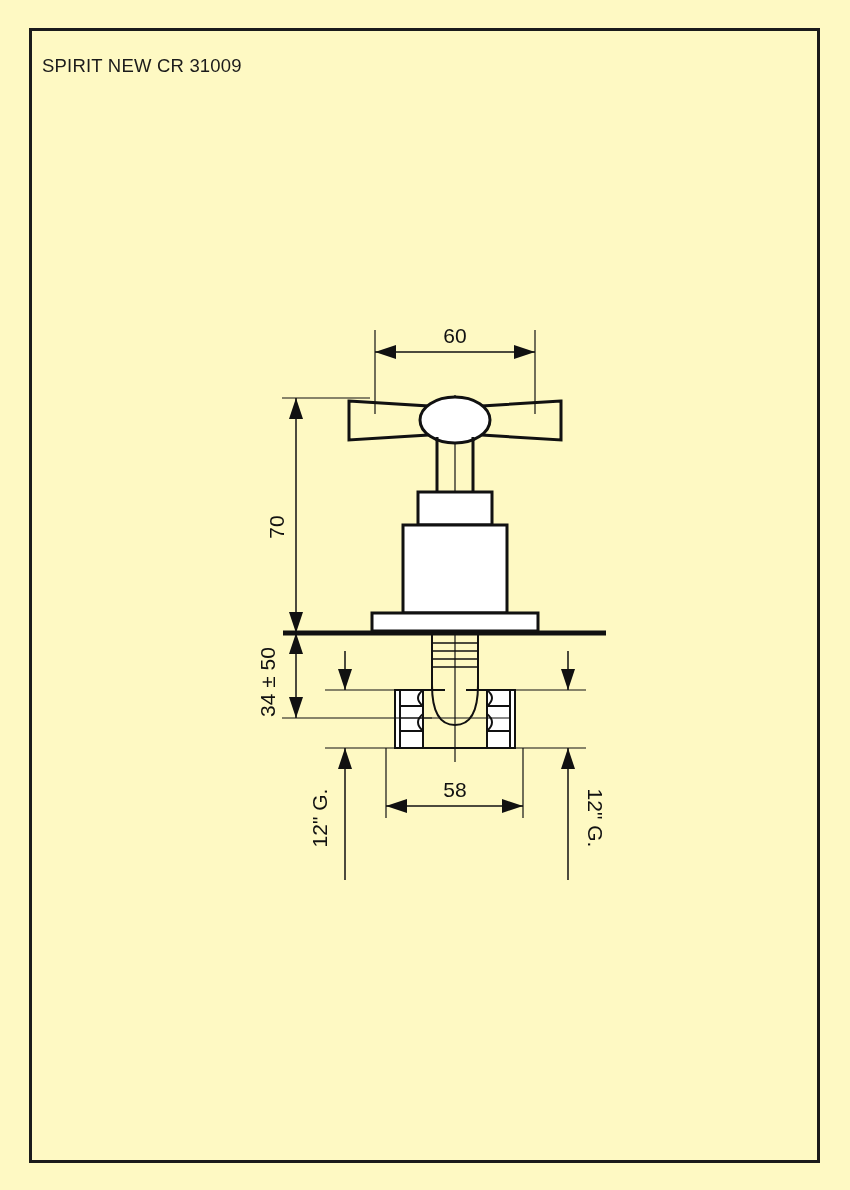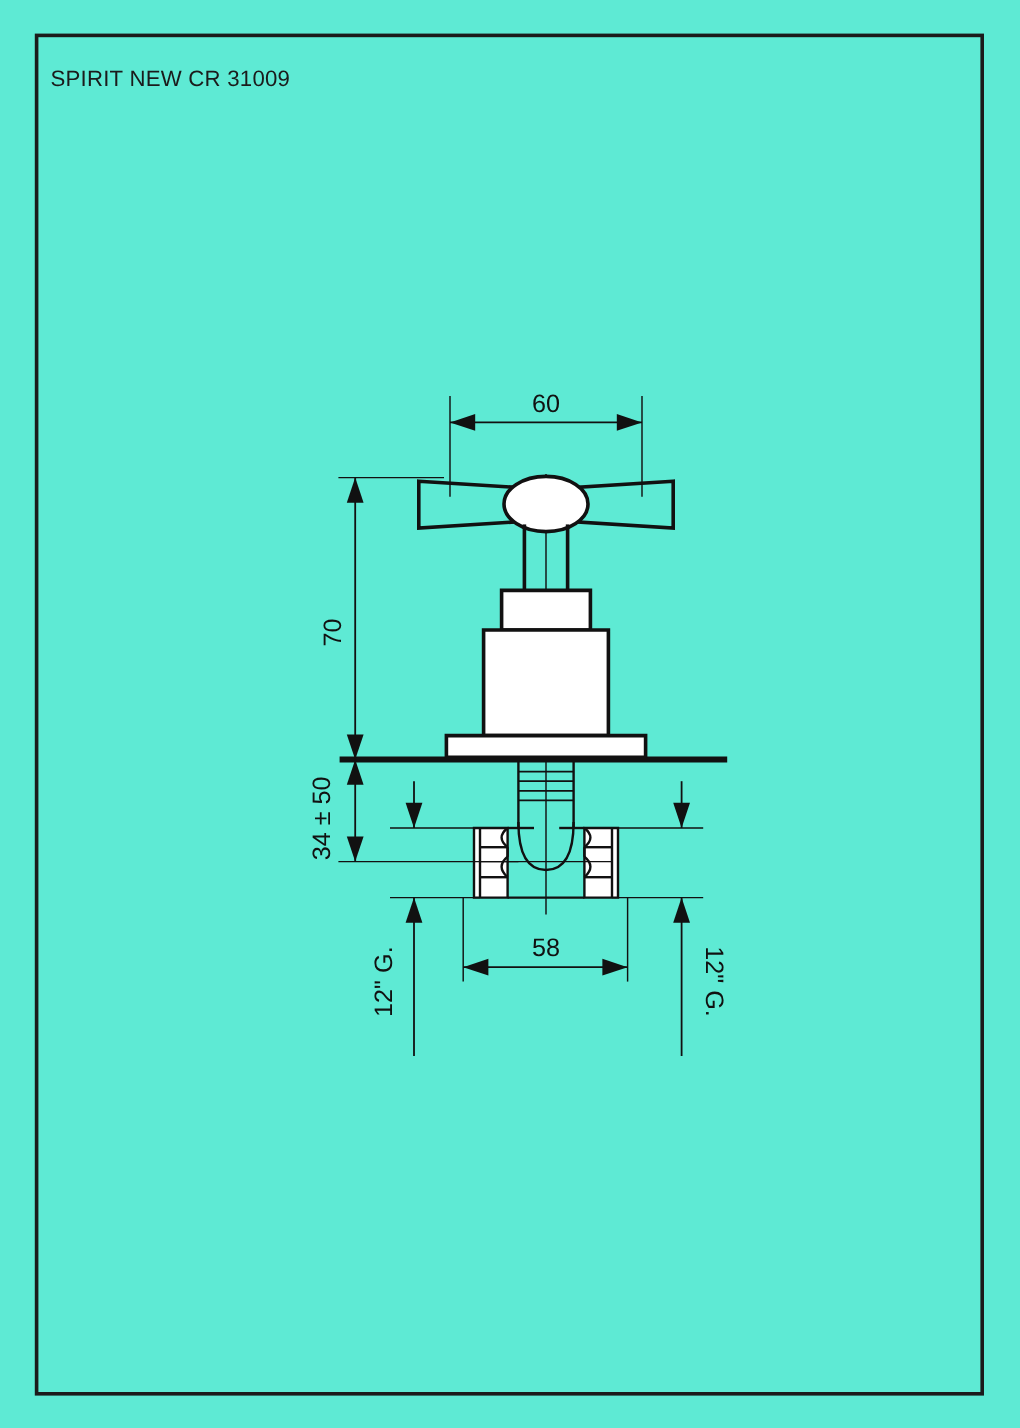--- a/index.html
+++ b/index.html
@@ -12,21 +12,21 @@
     height: 1190px;
     font-family: "Liberation Sans", sans-serif;
     position: relative;
     overflow: hidden;
   }
   #sheet {
     position: absolute;
     left: 0; top: 0;
     width: 850px;
     height: 1190px;
-    background: #5eead4;
+    background: #fef9c3;
   }
   #border-frame {
     position: absolute;
     left: 29px;
     top: 28px;
     width: 791px;
     height: 1135px;
     border: 3px solid #1b1b1b;
     box-sizing: border-box;
     background: transparent;

